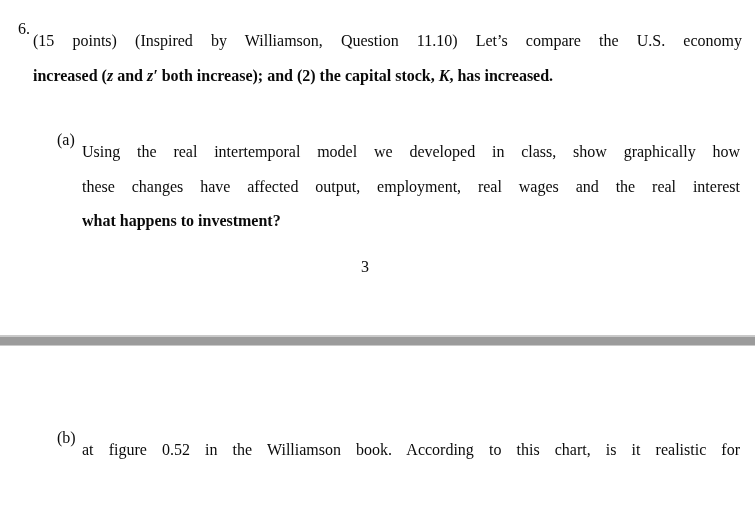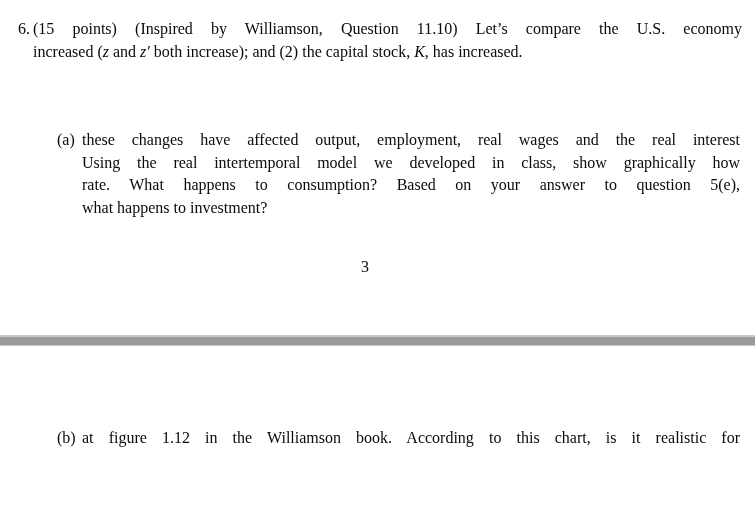--- a/index.html
+++ b/index.html
@@ -33,51 +33,51 @@
     left: 0; top: 335px;
     width: 755px; height: 8px;
     background: #9b9b9b;
     border-top: 2px solid #c9c9c9;
     border-bottom: 1px solid #c9c9c9;
   }
   .tline {
     text-align: justify;
     text-align-last: justify;
     text-justify: inter-word;
+    margin-top: 12px;
   }
-  .tline-last { text-align-last: left; }
+  .tline-last { text-align-last: left; font-weight: bold; }
   .math { font-style: italic; }
 </style>
 </head>
 <body>
 
 <div class="doc">
 
   <section class="item q6">
     <span class="label">6.</span>
     <div class="body">
         <div class="tline"><span>(15 points) (Inspired by Williamson, Question 11.10) Let’s compare the U.S. economy</span></div>
         <div class="tline tline-last"><span>increased (</span><span class="math">z</span><span> and </span><span class="math">z′</span><span> both increase); and (2) the capital stock, </span><span class="math">K</span><span>, has increased.</span></div>
       </div>
   </section>
 
   <section class="item pa">
     <span class="label">(a)</span>
     <div class="body">
+        <div class="tline"><span>Using the real intertemporal model we developed in class, show graphically how</span></div>
         <div class="tline"><span>these changes have affected output, employment, real wages and the real interest</span></div>
-        <div class="tline"><span>Using the real intertemporal model we developed in class, show graphically how</span></div>
-        <div class="tline"><span>rate. What happens to consumption? Based on your answer to question 5(e),</span></div>
         <div class="tline tline-last"><span>what happens to investment?</span></div>
       </div>
   </section>
 
   <div class="pgnum">3</div>
 
   <div class="pagebreak"></div>
 
   <section class="item pb">
     <span class="label">(b)</span>
     <div class="body">
-        <div class="tline"><span>at figure 1.12 in the Williamson book. According to this chart, is it realistic for</span></div>
+        <div class="tline"><span>at figure 0.52 in the Williamson book. According to this chart, is it realistic for</span></div>
       </div>
   </section>
 
 </div>
 
 </body></html>

